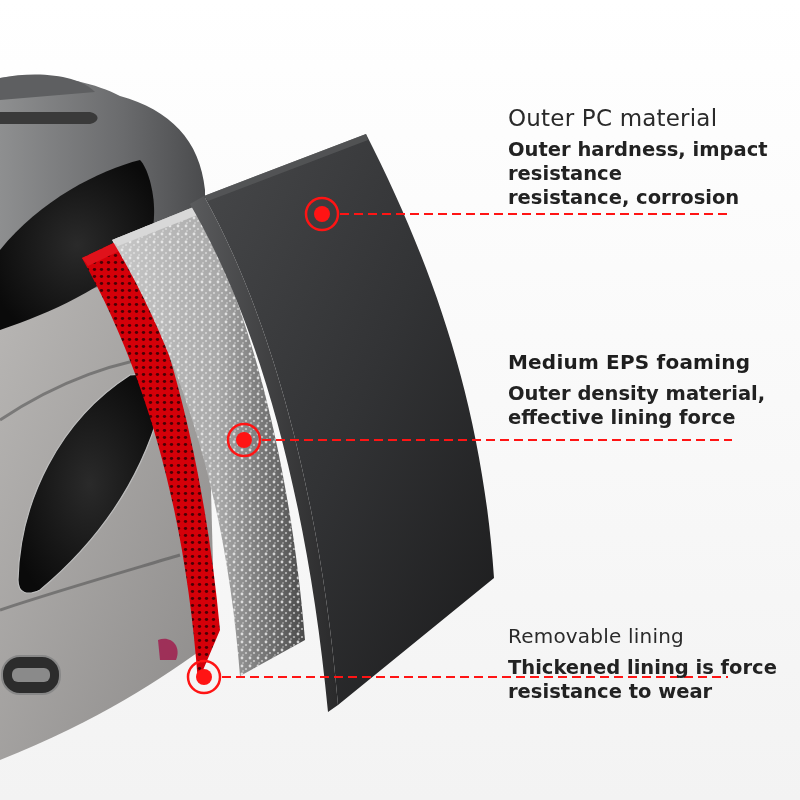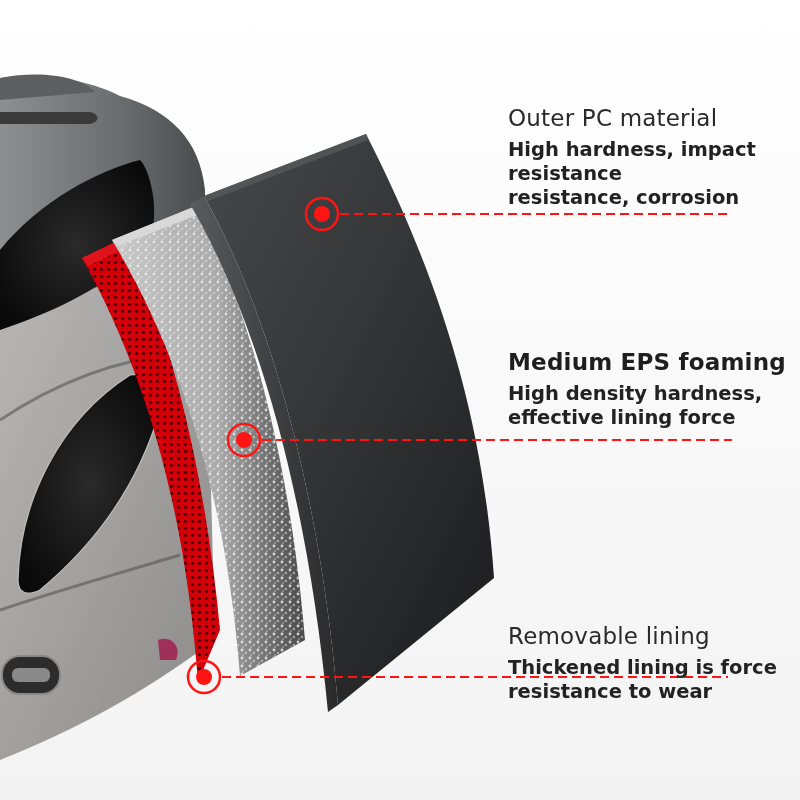--- a/index.html
+++ b/index.html
@@ -5,21 +5,21 @@
   html, body { margin: 0; padding: 0; }
   body {
     width: 800px; height: 800px; overflow: hidden;
     background: #f7f7f7;
     font-family: "DejaVu Sans", sans-serif;
     position: relative;
   }
   .canvas { position: absolute; left: 0; top: 0; width: 800px; height: 800px; padding-left: 44px; }
   .art { position: absolute; left: 0; top: 0; }
   .callout { position: absolute; left: 508px; color: #1e1e1e; }
-  .callout .title { font-size: 23px; line-height: 28px; letter-spacing: 0.2px; white-space: nowrap; }
+  .callout .title { font-size: 20px; line-height: 28px; letter-spacing: 0.2px; white-space: nowrap; }
   .callout .title.light { font-weight: normal; color: #2a2a2a; }
   .callout .title.bold { font-weight: bold; }
   .callout .desc { font-size: 19.5px; line-height: 24px; font-weight: bold; color: #222; margin-top: 6px; white-space: nowrap; }
   #callout-outer { top: 104px; }
   #callout-eps { top: 348px; }
   #callout-lining { top: 586px; margin-top: 36px; }
   #callout-outer .title { font-size: 23px; }
 </style>
 </head>
 <body>
@@ -124,30 +124,30 @@
     </g>
     <g>
       <circle cx="204" cy="677" r="16" fill="none" stroke="#ff1414" stroke-width="2.5"></circle>
       <circle cx="204" cy="677" r="8" fill="#ff1414"></circle>
     </g>
   </svg>
 
   <div class="callout" id="callout-outer">
     <div class="title light">Outer PC material</div>
     <div class="desc">
-      <div>High hardness, impact</div>
+      <div>Outer hardness, impact</div>
       <div>resistance</div>
       <div>resistance, corrosion</div>
     </div>
   </div>
 
   <div class="callout" id="callout-eps">
     <div class="title bold">Medium EPS foaming</div>
     <div class="desc">
-      <div>High density hardness,</div>
+      <div>Outer density material,</div>
       <div>effective lining force</div>
     </div>
   </div>
 
   <div class="callout" id="callout-lining">
     <div class="title light">Removable lining</div>
     <div class="desc">
       <div>Thickened lining is force</div>
       <div>resistance to wear</div>
     </div>

